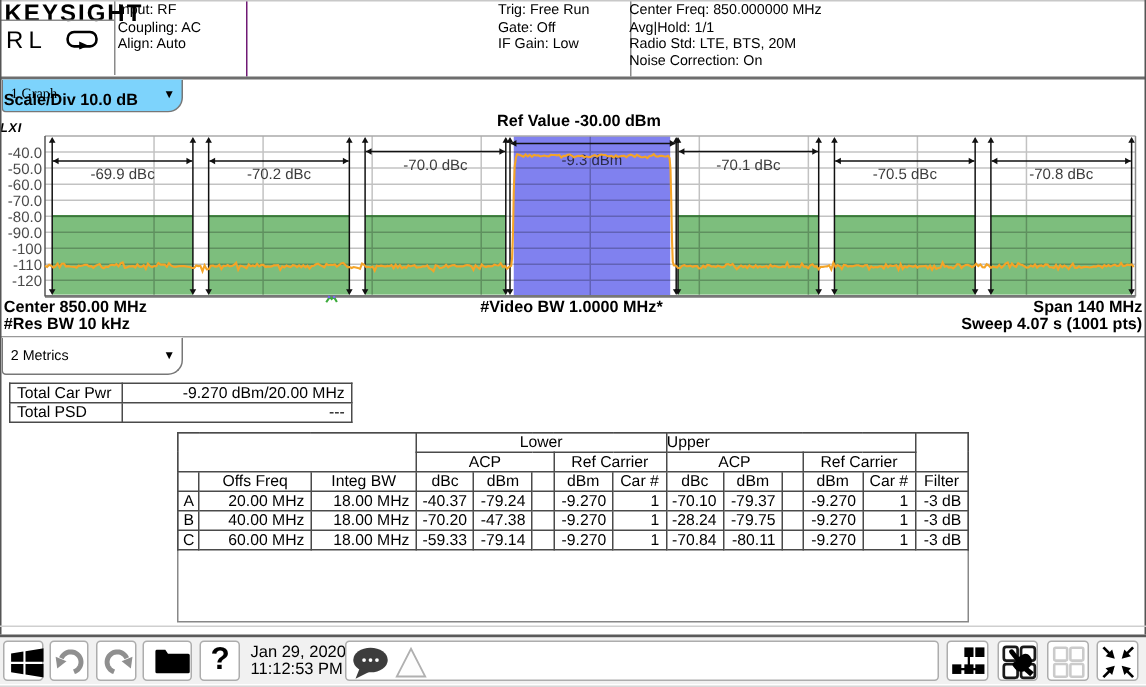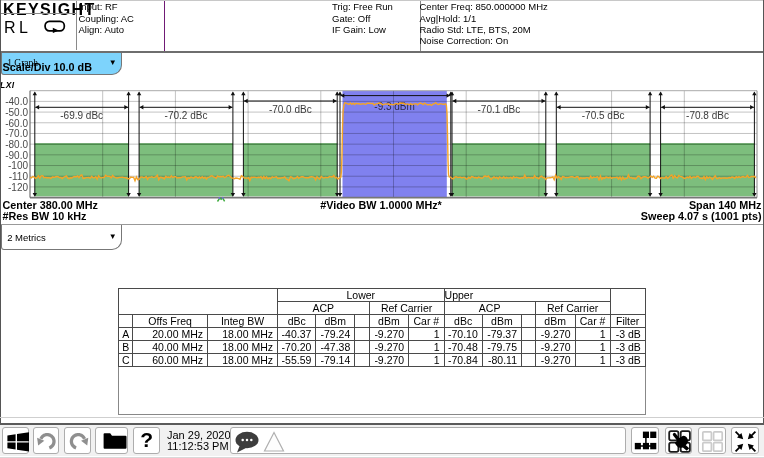--- a/index.html
+++ b/index.html
@@ -18,20 +18,21 @@
         <path d="M8.8,7.7 L8.8,13.1 L14.8,10.4 Z" fill="#000"></path>
       </svg>
       <div style="position:absolute;left:0;top:38.5px;font-size:8.5px;font-weight:bold;font-style:italic;letter-spacing:0.5px;margin-top:41px;">LXI</div>
     </div>
 <div style="position:absolute;left:0;top:50.5px;width:764px;height:2px;background:#6e6e6e;"></div>
 <div style="position:absolute;left:1.2px;top:52.5px;width:118.5px;height:21.5px;border:1px solid #777;border-top:none;border-radius:0 0 10px 3px;background:#7dd3fc;font-family:Liberation Serif, serif;">
 <div style="position:absolute;left:5px;top:5px;font-size:9.5px;">1 Graph</div>
 <div style="position:absolute;right:4px;top:5px;font-size:8px;">▼</div>
 </div>
 <div class="b" style="left:2.5px;top:62px;">Scale/Div 10.0 dB</div>
+<div class="b" style="left:300px;top:75.8px;width:172px;text-align:center;">Ref Value -30.00 dBm</div>
 <svg style="position:absolute;left:0;top:0;" width="764" height="458" viewBox="0 0 764 458" font-family="Liberation Sans,sans-serif">
 <rect x="342.5" y="90.7" width="104.3" height="106.9" fill="#8081ef"></rect>
 <rect x="34.8" y="143.4" width="93.9" height="53.0" fill="#7dbe7d"></rect>
 <line x1="34.8" y1="144.1" x2="128.6" y2="144.1" stroke="#4f9a4f" stroke-width="1.4"></line>
 <rect x="139.1" y="143.4" width="93.9" height="53.0" fill="#7dbe7d"></rect>
 <line x1="139.1" y1="144.1" x2="232.9" y2="144.1" stroke="#4f9a4f" stroke-width="1.4"></line>
 <rect x="243.4" y="143.4" width="93.9" height="53.0" fill="#7dbe7d"></rect>
 <line x1="243.4" y1="144.1" x2="337.2" y2="144.1" stroke="#4f9a4f" stroke-width="1.4"></line>
 <rect x="452.0" y="143.4" width="93.9" height="53.0" fill="#7dbe7d"></rect>
 <line x1="452.0" y1="144.1" x2="545.8" y2="144.1" stroke="#4f9a4f" stroke-width="1.4"></line>
@@ -121,30 +122,46 @@
 <text x="290.3" y="113.3" text-anchor="middle" font-size="10" fill="#3c3c3c">-70.0 dBc</text>
 <text x="498.9" y="113.3" text-anchor="middle" font-size="10" fill="#3c3c3c">-70.1 dBc</text>
 <text x="603.2" y="119.2" text-anchor="middle" font-size="10" fill="#3c3c3c">-70.5 dBc</text>
 <text x="707.5" y="119.2" text-anchor="middle" font-size="10" fill="#3c3c3c">-70.8 dBc</text>
 <text x="394.6" y="110" text-anchor="middle" font-size="10" fill="#2b2b48">-9.3 dBm</text>
 <polyline points="30.0,177.2 31.4,177.9 32.8,176.5 34.2,177.2 35.6,178.4 37.0,177.6 38.4,175.8 39.8,178.2 41.2,175.8 42.6,175.7 44.0,177.7 45.4,177.4 46.8,177.7 48.2,177.8 49.6,177.9 51.0,178.5 52.4,177.1 53.8,177.3 55.2,177.0 56.6,176.5 58.0,176.6 59.4,177.6 60.8,177.4 62.2,178.6 63.6,177.3 65.0,176.6 66.4,176.0 67.8,178.2 69.2,178.8 70.6,177.7 72.0,178.0 73.4,176.8 74.8,176.5 76.2,176.9 77.6,176.0 79.0,177.6 80.4,175.6 81.8,175.0 83.2,178.5 84.6,178.3 86.0,177.6 87.4,177.6 88.8,177.4 90.2,178.3 91.6,176.3 93.0,177.8 94.4,177.9 95.8,176.8 97.2,179.2 98.6,175.8 100.0,177.5 101.4,178.1 102.8,177.4 104.2,177.5 105.6,175.3 107.0,176.4 108.4,176.3 109.8,176.4 111.2,177.8 112.6,175.5 114.0,177.0 115.4,177.7 116.8,178.0 118.2,177.7 119.6,177.4 121.0,177.4 122.4,177.3 123.8,177.6 125.2,177.8 126.6,178.0 128.0,178.7 129.4,178.7 130.8,177.0 132.2,177.4 133.6,177.2 135.0,180.8 136.4,176.9 137.8,179.6 139.2,179.3 140.6,177.1 142.0,177.0 143.4,177.8 144.8,177.6 146.2,176.6 147.6,179.3 149.0,177.2 150.4,177.4 151.8,176.7 153.2,177.6 154.6,177.4 156.0,176.6 157.4,175.2 158.8,179.8 160.2,177.2 161.6,177.5 163.0,178.0 164.4,178.9 165.8,176.3 167.2,177.5 168.6,177.0 170.0,177.7 171.4,175.9 172.8,177.6 174.2,176.6 175.6,176.6 177.0,178.0 178.4,177.6 179.8,177.8 181.2,177.6 182.6,176.9 184.0,176.9 185.4,176.7 186.8,179.9 188.2,177.6 189.6,178.3 191.0,177.0 192.4,177.6 193.8,178.1 195.2,176.8 196.6,177.0 198.0,178.1 199.4,176.9 200.8,178.2 202.2,176.8 203.6,178.3 205.0,177.2 206.4,179.1 207.8,177.4 209.2,177.2 210.6,176.2 212.0,175.8 213.4,176.8 214.8,177.4 216.2,178.2 217.6,175.9 219.0,176.8 220.4,176.5 221.8,176.7 223.2,176.3 224.6,177.7 226.0,176.8 227.4,175.6 228.8,175.3 230.2,176.6 231.6,178.1 233.0,178.1 234.4,178.7 235.8,178.0 237.2,178.3 238.6,178.6 240.0,179.2 241.4,175.7 242.8,176.5 244.2,178.1 245.6,177.9 247.0,178.3 248.4,177.7 249.8,180.5 251.2,177.2 252.6,177.5 254.0,177.1 255.4,177.4 256.8,177.8 258.2,177.3 259.6,177.5 261.0,176.7 262.4,178.9 263.8,176.5 265.2,178.5 266.6,176.8 268.0,178.8 269.4,177.9 270.8,178.6 272.2,176.9 273.6,177.6 275.0,177.1 276.4,176.8 277.8,178.4 279.2,178.2 280.6,178.2 282.0,177.6 283.4,177.7 284.8,176.9 286.2,178.9 287.6,179.5 289.0,180.8 290.4,176.8 291.8,177.2 293.2,178.8 294.6,178.5 296.0,177.9 297.4,176.6 298.8,178.3 300.2,177.3 301.6,176.8 303.0,176.7 304.4,177.6 305.8,177.7 307.2,177.6 308.6,177.7 310.0,177.0 311.4,176.7 312.8,176.9 314.2,177.5 315.6,179.9 317.0,176.8 318.4,178.2 319.8,179.2 321.2,176.3 322.6,177.6 324.0,178.1 325.4,177.4 326.8,177.6 328.2,177.5 329.6,176.4 331.0,176.8 332.4,177.0 333.8,175.5 335.2,177.9 336.6,177.3 338.0,179.1 339.4,177.9 340.8,177.2 341.4,172.0 342.0,155.0 342.5,128.0 343.1,111.0 344.0,105.0 344.8,102.8 346.2,103.2 347.6,103.8 349.0,104.5 350.4,103.0 351.8,104.3 353.2,103.2 354.6,104.6 356.0,103.3 357.4,103.7 358.8,103.5 360.2,104.2 361.6,104.0 363.0,103.7 364.4,104.1 365.8,104.3 367.2,103.2 368.6,103.3 370.0,103.3 371.4,103.6 372.8,103.3 374.2,105.0 375.6,103.9 377.0,103.9 378.4,103.2 379.8,103.0 381.2,103.7 382.6,104.8 384.0,104.3 385.4,103.9 386.8,104.1 388.2,103.8 389.6,104.9 391.0,104.2 392.4,104.8 393.8,104.6 395.2,103.8 396.6,103.4 398.0,104.4 399.4,103.5 400.8,103.0 402.2,103.3 403.6,103.3 405.0,104.2 406.4,104.1 407.8,103.9 409.2,104.9 410.6,103.6 412.0,104.6 413.4,104.1 414.8,103.9 416.2,103.8 417.6,104.8 419.0,103.6 420.4,103.1 421.8,103.7 423.2,104.6 424.6,103.2 426.0,104.0 427.4,104.8 428.8,104.8 430.2,104.4 431.6,105.4 433.0,104.0 434.4,103.9 435.8,102.8 437.2,104.2 438.6,104.5 440.0,103.8 441.4,103.9 442.8,104.3 444.2,104.3 445.6,103.8 446.4,105.5 447.0,113.0 447.5,134.0 448.0,160.0 448.5,174.5 449.2,176.9 450.6,177.1 452.0,178.6 453.4,178.7 454.8,177.2 456.2,176.7 457.6,177.5 459.0,177.4 460.4,177.2 461.8,177.9 463.2,177.4 464.6,177.4 466.0,179.0 467.4,178.9 468.8,177.2 470.2,178.3 471.6,176.6 473.0,176.9 474.4,177.8 475.8,177.5 477.2,178.1 478.6,177.1 480.0,177.7 481.4,178.3 482.8,177.9 484.2,176.2 485.6,176.0 487.0,176.9 488.4,175.9 489.8,177.9 491.2,179.5 492.6,178.1 494.0,177.0 495.4,178.1 496.8,177.3 498.2,178.8 499.6,176.9 501.0,177.8 502.4,178.3 503.8,176.8 505.2,178.4 506.6,177.4 508.0,178.1 509.4,177.9 510.8,177.3 512.2,178.6 513.6,176.6 515.0,177.9 516.4,177.2 517.8,177.7 519.2,178.2 520.6,178.2 522.0,177.6 523.4,178.1 524.8,175.2 526.2,178.2 527.6,177.6 529.0,177.4 530.4,178.1 531.8,177.6 533.2,178.3 534.6,175.7 536.0,177.8 537.4,177.7 538.8,178.8 540.2,176.9 541.6,176.2 543.0,177.7 544.4,177.6 545.8,179.5 547.2,177.9 548.6,177.9 550.0,177.7 551.4,177.6 552.8,176.9 554.2,179.6 555.6,175.1 557.0,178.0 558.4,176.7 559.8,177.5 561.2,179.4 562.6,176.6 564.0,176.8 565.4,177.8 566.8,177.4 568.2,177.6 569.6,177.1 571.0,176.8 572.4,176.8 573.8,177.4 575.2,177.7 576.6,176.8 578.0,176.7 579.4,179.6 580.8,177.6 582.2,178.4 583.6,178.0 585.0,178.2 586.4,177.6 587.8,177.6 589.2,179.0 590.6,176.2 592.0,178.2 593.4,177.0 594.8,177.4 596.2,177.2 597.6,176.8 599.0,179.8 600.4,176.0 601.8,179.3 603.2,177.6 604.6,178.3 606.0,177.1 607.4,177.5 608.8,177.9 610.2,177.1 611.6,178.4 613.0,177.6 614.4,177.6 615.8,177.5 617.2,177.3 618.6,179.0 620.0,177.1 621.4,179.8 622.8,177.2 624.2,179.3 625.6,178.6 627.0,178.4 628.4,175.0 629.8,177.8 631.2,177.4 632.6,178.4 634.0,178.1 635.4,179.0 636.8,177.6 638.2,176.1 639.6,176.3 641.0,178.7 642.4,177.4 643.8,176.7 645.2,176.6 646.6,177.1 648.0,178.1 649.4,177.3 650.8,175.9 652.2,177.4 653.6,176.3 655.0,178.1 656.4,178.2 657.8,176.2 659.2,177.1 660.6,178.6 662.0,177.6 663.4,178.1 664.8,178.3 666.2,176.6 667.6,178.5 669.0,177.3 670.4,175.7 671.8,175.0 673.2,178.2 674.6,175.7 676.0,177.3 677.4,177.9 678.8,175.5 680.2,176.3 681.6,176.7 683.0,177.6 684.4,178.4 685.8,178.2 687.2,177.0 688.6,177.8 690.0,176.3 691.4,178.4 692.8,177.1 694.2,176.9 695.6,177.7 697.0,176.3 698.4,176.4 699.8,178.1 701.2,178.2 702.6,178.7 704.0,176.6 705.4,179.6 706.8,176.8 708.2,178.2 709.6,177.0 711.0,177.9 712.4,179.4 713.8,177.5 715.2,175.8 716.6,178.5 718.0,178.6 719.4,177.5 720.8,178.5 722.2,178.1 723.6,177.9 725.0,178.0 726.4,178.3 727.8,178.1 729.2,177.6 730.6,177.9 732.0,177.1 733.4,177.4 734.8,178.5 736.2,176.7 737.6,177.6 739.0,176.7 740.4,177.7 741.8,176.9 743.2,176.5 744.6,177.3 746.0,177.1 747.4,175.4 748.8,177.4 750.2,177.1 751.6,176.4 753.0,176.7 754.4,176.3 755.8,178.0" fill="none" stroke="#f4a427" stroke-width="1.4"></polyline>
 <path d="M217.5,201.5 L219.9,197.9 L221.1,199.3 L222.6,197.9 L224.6,201.3" fill="none" stroke="#3aaa3a" stroke-width="1.4"></path>
 <rect x="218.6" y="197.2" width="1.6" height="1.6" fill="#7b68ee"></rect>
       <rect x="221.9" y="197.2" width="1.6" height="1.6" fill="#7b68ee"></rect>
 </svg>
-<div class="b" style="left:2.5px;top:199.5px;">Center 380.00 MHz</div>
+<div class="b" style="left:2.5px;top:199.5px;">Center 850.00 MHz</div>
 <div class="b" style="left:2.5px;top:210.8px;">#Res BW 10 kHz</div>
 <div class="b" style="left:295px;top:199.5px;width:172px;text-align:center;">#Video BW 1.0000 MHz*</div>
 <div class="b" style="right:2.5px;top:199.5px;text-align:right;">Span 140 MHz</div>
 <div class="b" style="right:2.5px;top:210.8px;text-align:right;">Sweep 4.07 s (1001 pts)</div>
 <div style="position:absolute;left:0;top:223.7px;width:764px;height:1px;background:#999;"></div>
 <div style="position:absolute;left:1.2px;top:224.7px;width:118.5px;height:24.5px;border:1px solid #777;border-top:none;border-radius:0 0 10px 3px;background:#fff;">
 <div style="position:absolute;left:5px;top:7px;font-size:9.5px;">2 Metrics</div>
 <div style="position:absolute;right:4px;top:7px;font-size:8px;">▼</div>
 </div>
+<table style="position:absolute;left:6.3px;top:255.2px;border-collapse:collapse;font-size:10.5px;table-layout:fixed;color:#000;">
+      <colgroup>
+        <col style="width:74.5px;">
+        <col style="width:153px;">
+      </colgroup>
+      <tbody>
+        <tr style="height:12.4px;">
+          <td style="padding-left:4px;">Total Car Pwr</td>
+          <td style="text-align:right;padding-right:4px;">-9.270 dBm/20.00 MHz</td>
+        </tr>
+        <tr style="height:12.4px;">
+          <td style="padding-left:4px;">Total PSD</td>
+          <td style="text-align:right;padding-right:4px;">---</td>
+        </tr>
+      </tbody>
+    </table>
 <div style="position:absolute;left:118.3px;top:287.5px;width:527.3px;height:127.7px;border:1px solid #888;box-sizing:border-box;"></div>
 <table style="position:absolute;left:118.3px;top:287.5px;border-collapse:collapse;font-size:10.5px;table-layout:fixed;color:#000;">
 <colgroup>
         <col style="width:14px;">
         <col style="width:74.7px;">
         <col style="width:70px;">
         <col style="width:38.4px;">
         <col style="width:38.9px;">
         <col style="width:14.3px;">
         <col style="width:39.6px;">
@@ -203,32 +220,32 @@
         </tr>
 <tr style="height:12.9px;">
           <td style="text-align:center;">B</td>
           <td style="text-align:right;padding-right:4px;">40.00 MHz</td>
           <td style="text-align:right;padding-right:4px;">18.00 MHz</td>
           <td style="text-align:right;padding-right:4px;">-70.20</td>
           <td style="text-align:right;padding-right:4px;">-47.38</td>
           <td style="text-align:right;padding-right:4px;"></td>
           <td style="text-align:right;padding-right:4px;">-9.270</td>
           <td style="text-align:right;padding-right:4px;">1</td>
-          <td style="text-align:right;padding-right:4px;">-70.48</td>
+          <td style="text-align:right;padding-right:4px;">-28.24</td>
           <td style="text-align:right;padding-right:4px;">-79.75</td>
           <td style="text-align:right;padding-right:4px;"></td>
           <td style="text-align:right;padding-right:4px;">-9.270</td>
           <td style="text-align:right;padding-right:4px;">1</td>
           <td style="text-align:right;padding-right:4px;">-3 dB</td>
         </tr>
 <tr style="height:12.9px;">
           <td style="text-align:center;">C</td>
           <td style="text-align:right;padding-right:4px;">60.00 MHz</td>
           <td style="text-align:right;padding-right:4px;">18.00 MHz</td>
-          <td style="text-align:right;padding-right:4px;">-55.59</td>
+          <td style="text-align:right;padding-right:4px;">-59.33</td>
           <td style="text-align:right;padding-right:4px;">-79.14</td>
           <td style="text-align:right;padding-right:4px;"></td>
           <td style="text-align:right;padding-right:4px;">-9.270</td>
           <td style="text-align:right;padding-right:4px;">1</td>
           <td style="text-align:right;padding-right:4px;">-70.84</td>
           <td style="text-align:right;padding-right:4px;">-80.11</td>
           <td style="text-align:right;padding-right:4px;"></td>
           <td style="text-align:right;padding-right:4px;">-9.270</td>
           <td style="text-align:right;padding-right:4px;">1</td>
           <td style="text-align:right;padding-right:4px;">-3 dB</td>

